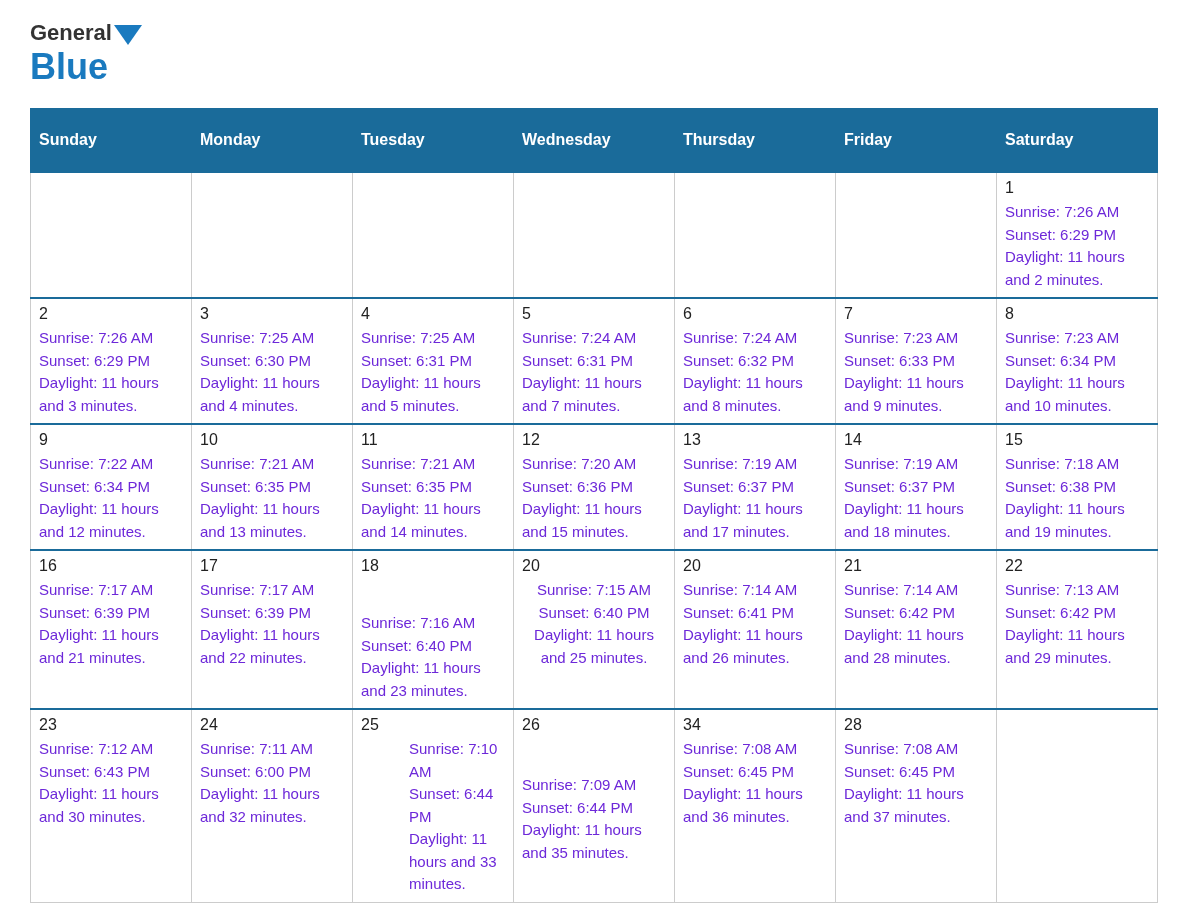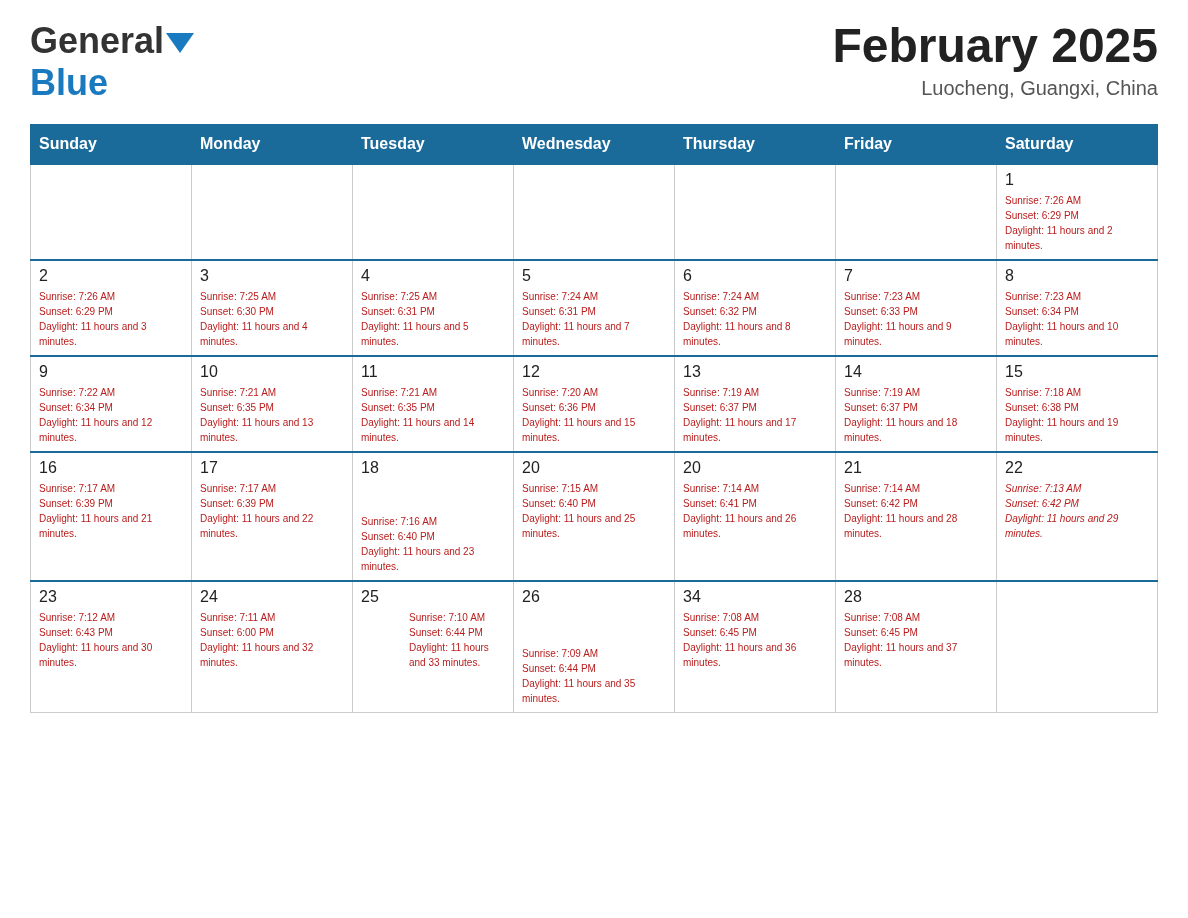--- a/index.html
+++ b/index.html
@@ -10,21 +10,21 @@
       width: 1188px;
       min-height: 918px;
     }
     .header {
       display: flex;
       justify-content: space-between;
       align-items: flex-start;
       margin-bottom: 20px;
     }
     .logo-text-general {
-      font-size: 36px;
+      font-size: 22px;
       font-weight: bold;
       color: #333;
     }
     .logo-text-blue {
       font-size: 36px;
       font-weight: bold;
       color: #1a7abf;
     }
     .logo-icon {
       width: 0;
@@ -60,21 +60,21 @@
     }
     .calendar {
       width: 100%;
       border-collapse: collapse;
     }
     .calendar th {
       background-color: #1a6b9a;
       color: #fff;
       font-size: 16px;
       font-weight: bold;
-      padding: 10px 8px;
+      padding: 22px 8px;
       text-align: left;
       border: 1px solid #1a6b9a;
     }
     .calendar td {
       vertical-align: top;
       border: 1px solid #ccc;
       padding: 6px 8px;
       width: 14.28%;
       min-height: 100px;
       font-size: 13px;
@@ -87,42 +87,38 @@
       border-top: 2px solid #1a6b9a;
     }
     .day-number {
       font-size: 16px;
       font-weight: normal;
       color: #222;
       margin-bottom: 4px;
       display: block;
     }
     .day-info {
-      font-size: 10px;
-      color: #b91c1c;
+      font-size: 15px;
+      color: #6d28d9;
       line-height: 1.5;
     }
     .empty-cell {
       background: #fff;
     }
   </style>
 </head>
 <body>
 
 <div class="header">
   <div class="logo-wrapper">
     <div class="logo-top-row">
       <span class="logo-text-general">General</span>
       <div class="logo-icon"></div>
     </div>
     <span class="logo-text-blue">Blue</span>
-  </div>
-  <div class="title-area">
-    <div class="month-title">February 2025</div>
-    <div class="location">Luocheng, Guangxi, China</div>
   </div>
 </div>
 
 <table class="calendar">
   <thead>
     <tr>
     <th>Sunday</th>
         <th>Monday</th>
         <th>Tuesday</th>
         <th>Wednesday</th>
@@ -248,39 +244,39 @@
 Daylight: 11 hours and 22 minutes.</div>
         </td>
         <td>
           <span class="day-number">18</span>
           <div class="day-info" style="white-space: pre-line; margin-top: 37px;">Sunrise: 7:16 AM
 Sunset: 6:40 PM
 Daylight: 11 hours and 23 minutes.</div>
         </td>
         <td>
           <span class="day-number">20</span>
-          <div class="day-info" style="white-space: pre-line;">Sunrise: 7:15 AM
+          <div class="day-info" style="white-space: pre-line; text-align: center;">Sunrise: 7:15 AM
 Sunset: 6:40 PM
 Daylight: 11 hours and 25 minutes.</div>
         </td>
         <td>
           <span class="day-number">20</span>
           <div class="day-info" style="white-space: pre-line;">Sunrise: 7:14 AM
 Sunset: 6:41 PM
 Daylight: 11 hours and 26 minutes.</div>
         </td>
         <td>
           <span class="day-number">21</span>
           <div class="day-info" style="white-space: pre-line;">Sunrise: 7:14 AM
 Sunset: 6:42 PM
 Daylight: 11 hours and 28 minutes.</div>
         </td>
         <td>
           <span class="day-number">22</span>
-          <div class="day-info" style="white-space: pre-line; font-style: italic;">Sunrise: 7:13 AM
+          <div class="day-info" style="white-space: pre-line;">Sunrise: 7:13 AM
 Sunset: 6:42 PM
 Daylight: 11 hours and 29 minutes.</div>
         </td>
       </tr>
       <tr>
         <td>
           <span class="day-number">23</span>
           <div class="day-info" style="white-space: pre-line;">Sunrise: 7:12 AM
 Sunset: 6:43 PM
 Daylight: 11 hours and 30 minutes.</div>

